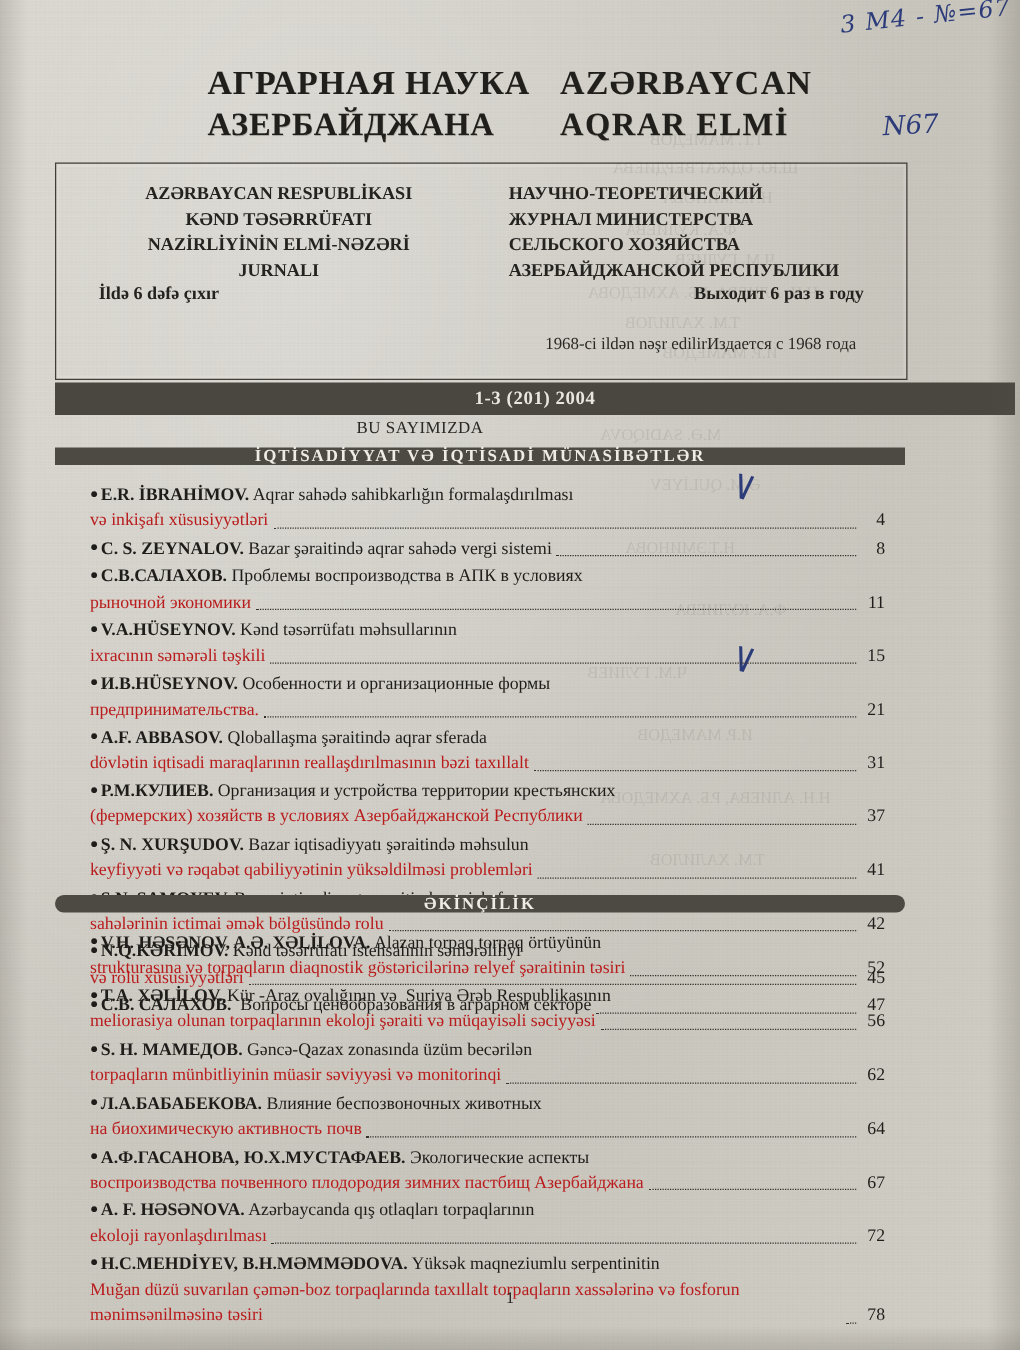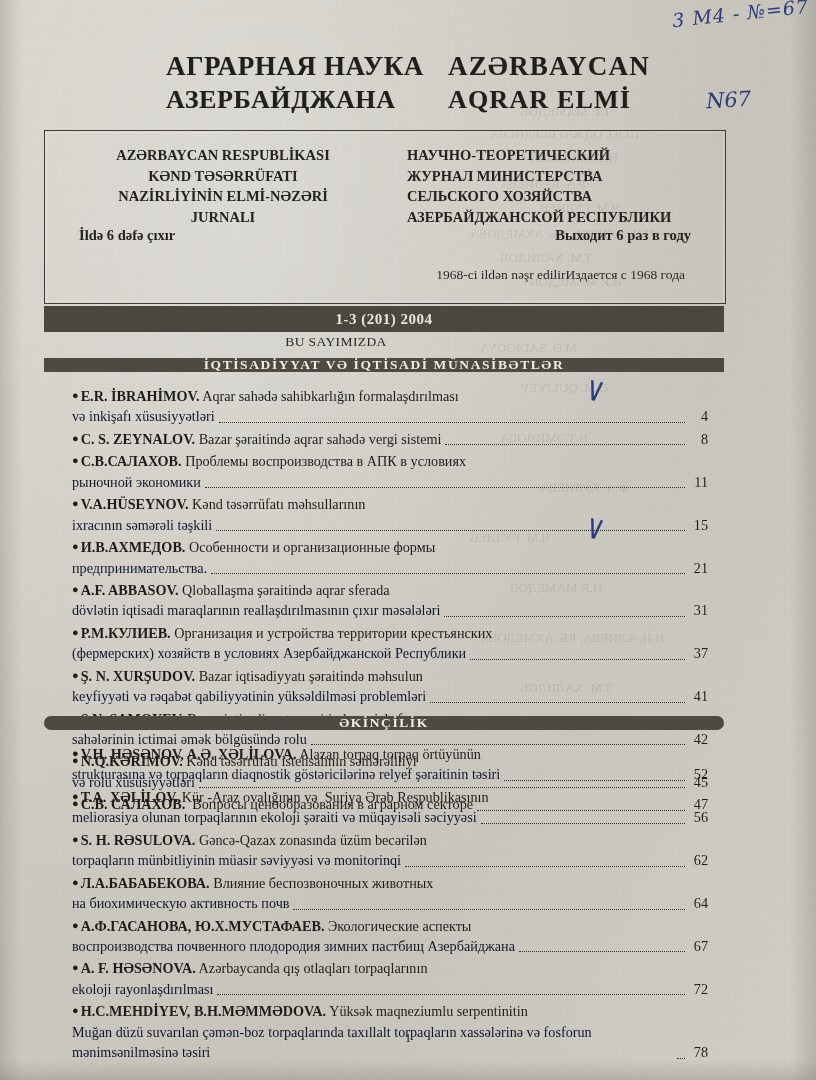--- a/index.html
+++ b/index.html
@@ -86,21 +86,21 @@
     font-weight:bold; font-size:14.5px; color:#25231f;
   }
   .ib-since {
     position:absolute; left:0; right:0; top:136px;
     display:flex; justify-content:flex-end; padding:0 40px;
     font-size:13.5px; color:#2a2824;
   }
 
   
   .issuebar {
-    position:absolute; top:306px; left:44px; width:680px; height:26px;
+    position:absolute; top:306px; left:44px; width:768px; height:26px;
     background:#4a4740; color:#e9e6de;
     display:flex; align-items:center; justify-content:center;
     font-weight:bold; font-size:15px; letter-spacing:0.5px;
   }
   .bu {
     position:absolute; top:334px; left:0; width:672px; text-align:center;
     font-size:13.5px; color:#2b2925; letter-spacing:0.4px;
   }
 
   
@@ -124,21 +124,21 @@
   }
   .line .txt { white-space:pre-wrap; }
   .bullet { font-size:11px; line-height:1.1; margin-right:2px; position:relative; top:-2px; }
   .dots {
     flex:1 1 auto; min-width:8px;
     border-bottom:1.3px dotted #34312c;
     margin:0 4px 4px 4px; height:1px;
   }
   .pg { font-size:14.2px; color:#1f1d1a; min-width:19px; text-align:right; }
   .auth { font-weight:bold; }
-  .cont { font-size:14.2px; color:#0f172a; line-height:1.44; }
+  .cont { font-size:14.2px; color:#b91c1c; line-height:1.44; }
 
   .folio {
     position:absolute; top:1030px; left:0; width:816px; text-align:center;
     font-size:13px; color:#2a2824;
   }
   .edge-left { position:absolute; top:0; left:0; width:22px; height:1080px;
     background:linear-gradient(90deg, rgba(90,86,78,0.20), rgba(0,0,0,0)); }
   .edge-right { position:absolute; top:0; right:0; width:26px; height:1080px;
     background:linear-gradient(270deg, rgba(90,86,78,0.22), rgba(0,0,0,0)); }
   .edge-bottom { position:absolute; bottom:0; left:0; width:816px; height:20px;
@@ -258,35 +258,35 @@
         </div>
       <div class="line">
           <span class="cont">ixracının səmərəli təşkili</span>
           <span class="dots"></span>
           <span class="pg">15</span>
         </div>
     </div>
 
     <div class="entry">
       <div class="line">
-          <span class="txt"><span class="bullet">●</span><span class="auth">И.В.АХМЕДОВ.</span> <span>Особенности и организационные формы</span></span>
+          <span class="txt"><span class="bullet">●</span><span class="auth">И.В.HÜSEYNOV.</span> <span>Особенности и организационные формы</span></span>
         </div>
       <div class="line">
           <span class="cont">предпринимательства.</span>
           <span class="dots"></span>
           <span class="pg">21</span>
         </div>
     </div>
 
     <div class="entry">
       <div class="line">
           <span class="txt"><span class="bullet">●</span><span class="auth">A.F. ABBASOV.</span> <span>Qloballaşma şəraitində aqrar sferada</span></span>
         </div>
       <div class="line">
-          <span class="cont">dövlətin iqtisadi maraqlarının reallaşdırılmasının çıxır məsələləri</span>
+          <span class="cont">dövlətin iqtisadi maraqlarının reallaşdırılmasının bəzi taxıllalt</span>
           <span class="dots"></span>
           <span class="pg">31</span>
         </div>
     </div>
 
     <div class="entry">
       <div class="line">
           <span class="txt"><span class="bullet">●</span><span class="auth">Р.М.КУЛИЕВ.</span> <span>Организация и устройства территории крестьянских</span></span>
         </div>
       <div class="line">
@@ -359,21 +359,21 @@
         </div>
       <div class="line">
           <span class="cont">meliorasiya olunan torpaqlarının ekoloji şəraiti və müqayisəli səciyyəsi</span>
           <span class="dots"></span>
           <span class="pg">56</span>
         </div>
     </div>
 
     <div class="entry">
       <div class="line">
-          <span class="txt"><span class="bullet">●</span><span class="auth">S. H. RƏSULOVA.</span> <span>Gəncə-Qazax zonasında üzüm becərilən</span></span>
+          <span class="txt"><span class="bullet">●</span><span class="auth">S. H. МАМЕДОВ.</span> <span>Gəncə-Qazax zonasında üzüm becərilən</span></span>
         </div>
       <div class="line">
           <span class="cont">torpaqların münbitliyinin müasir səviyyəsi və monitorinqi</span>
           <span class="dots"></span>
           <span class="pg">62</span>
         </div>
     </div>
 
     <div class="entry">
       <div class="line">

